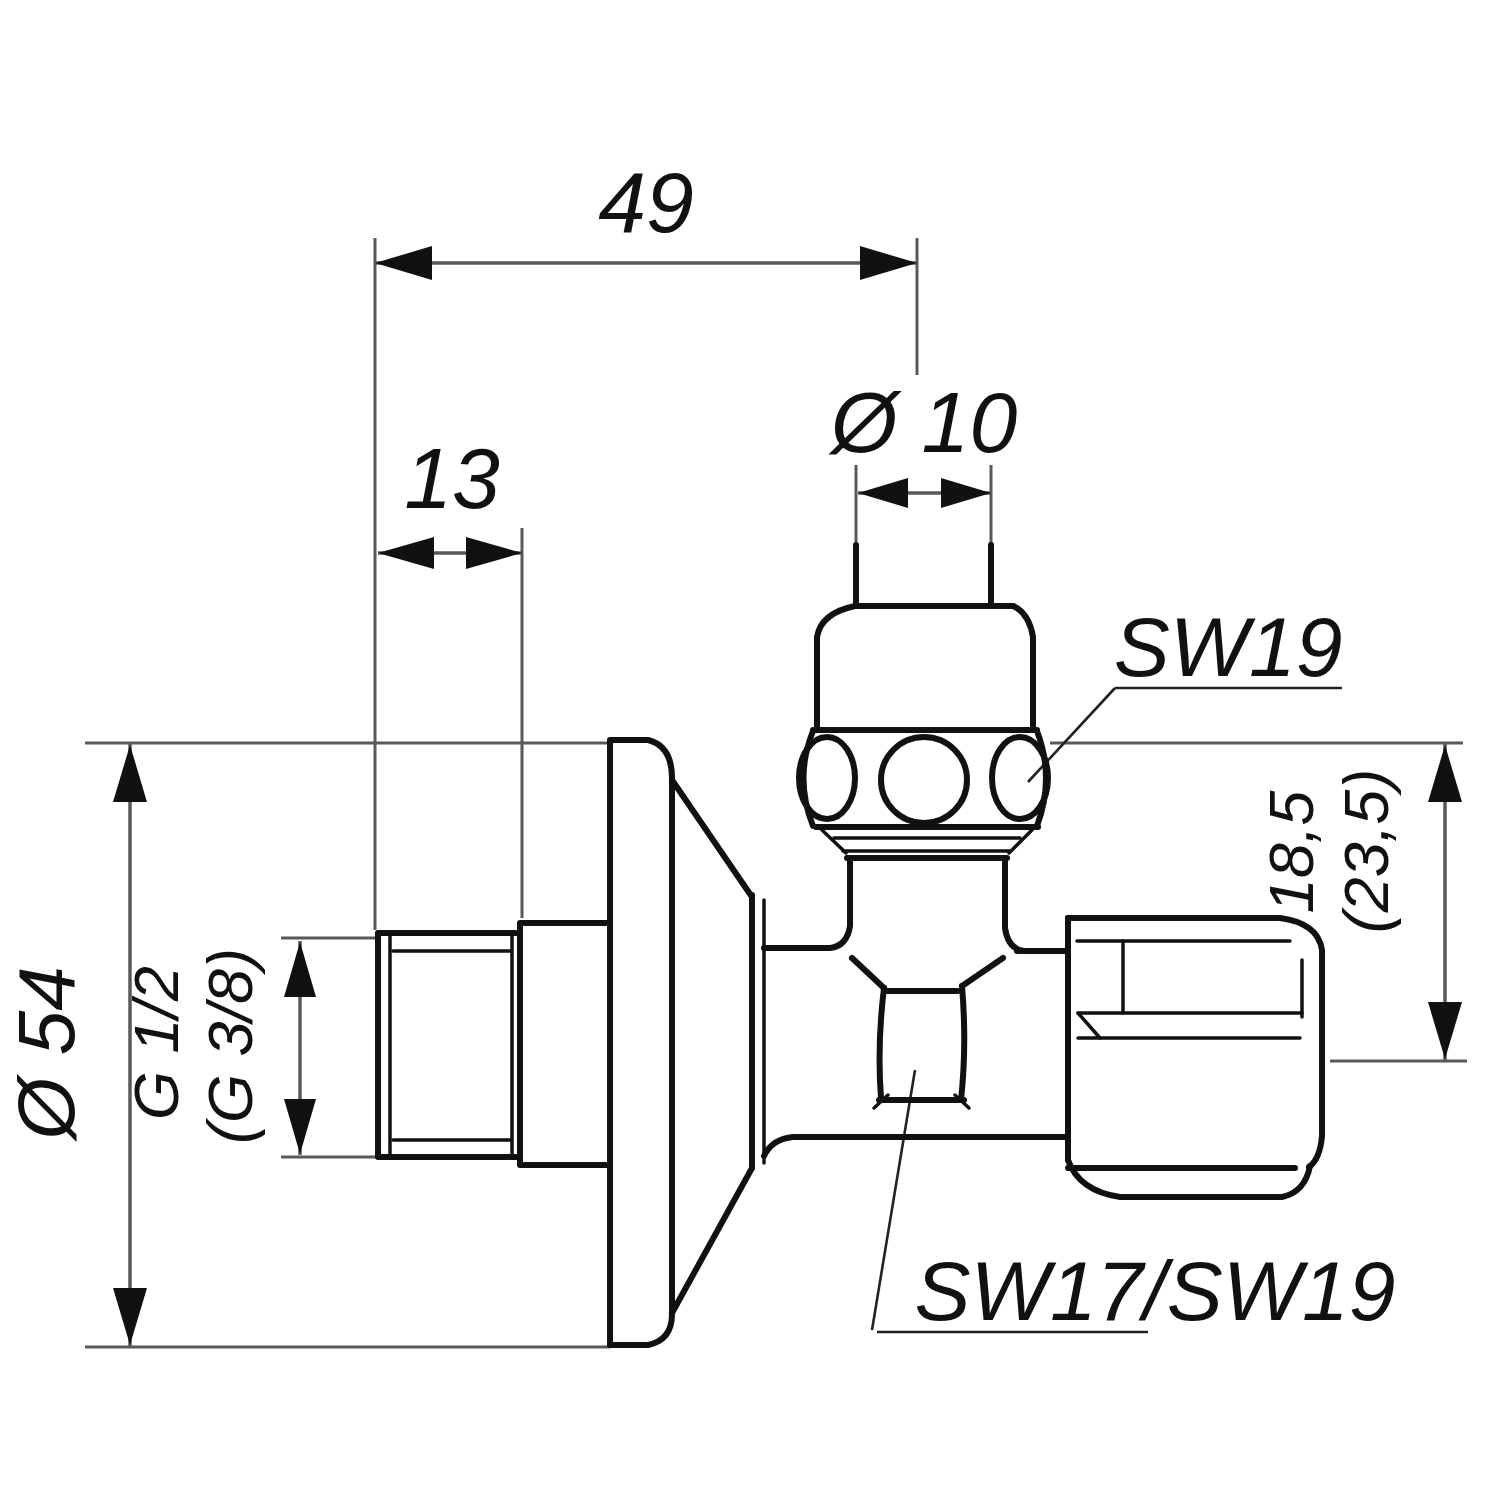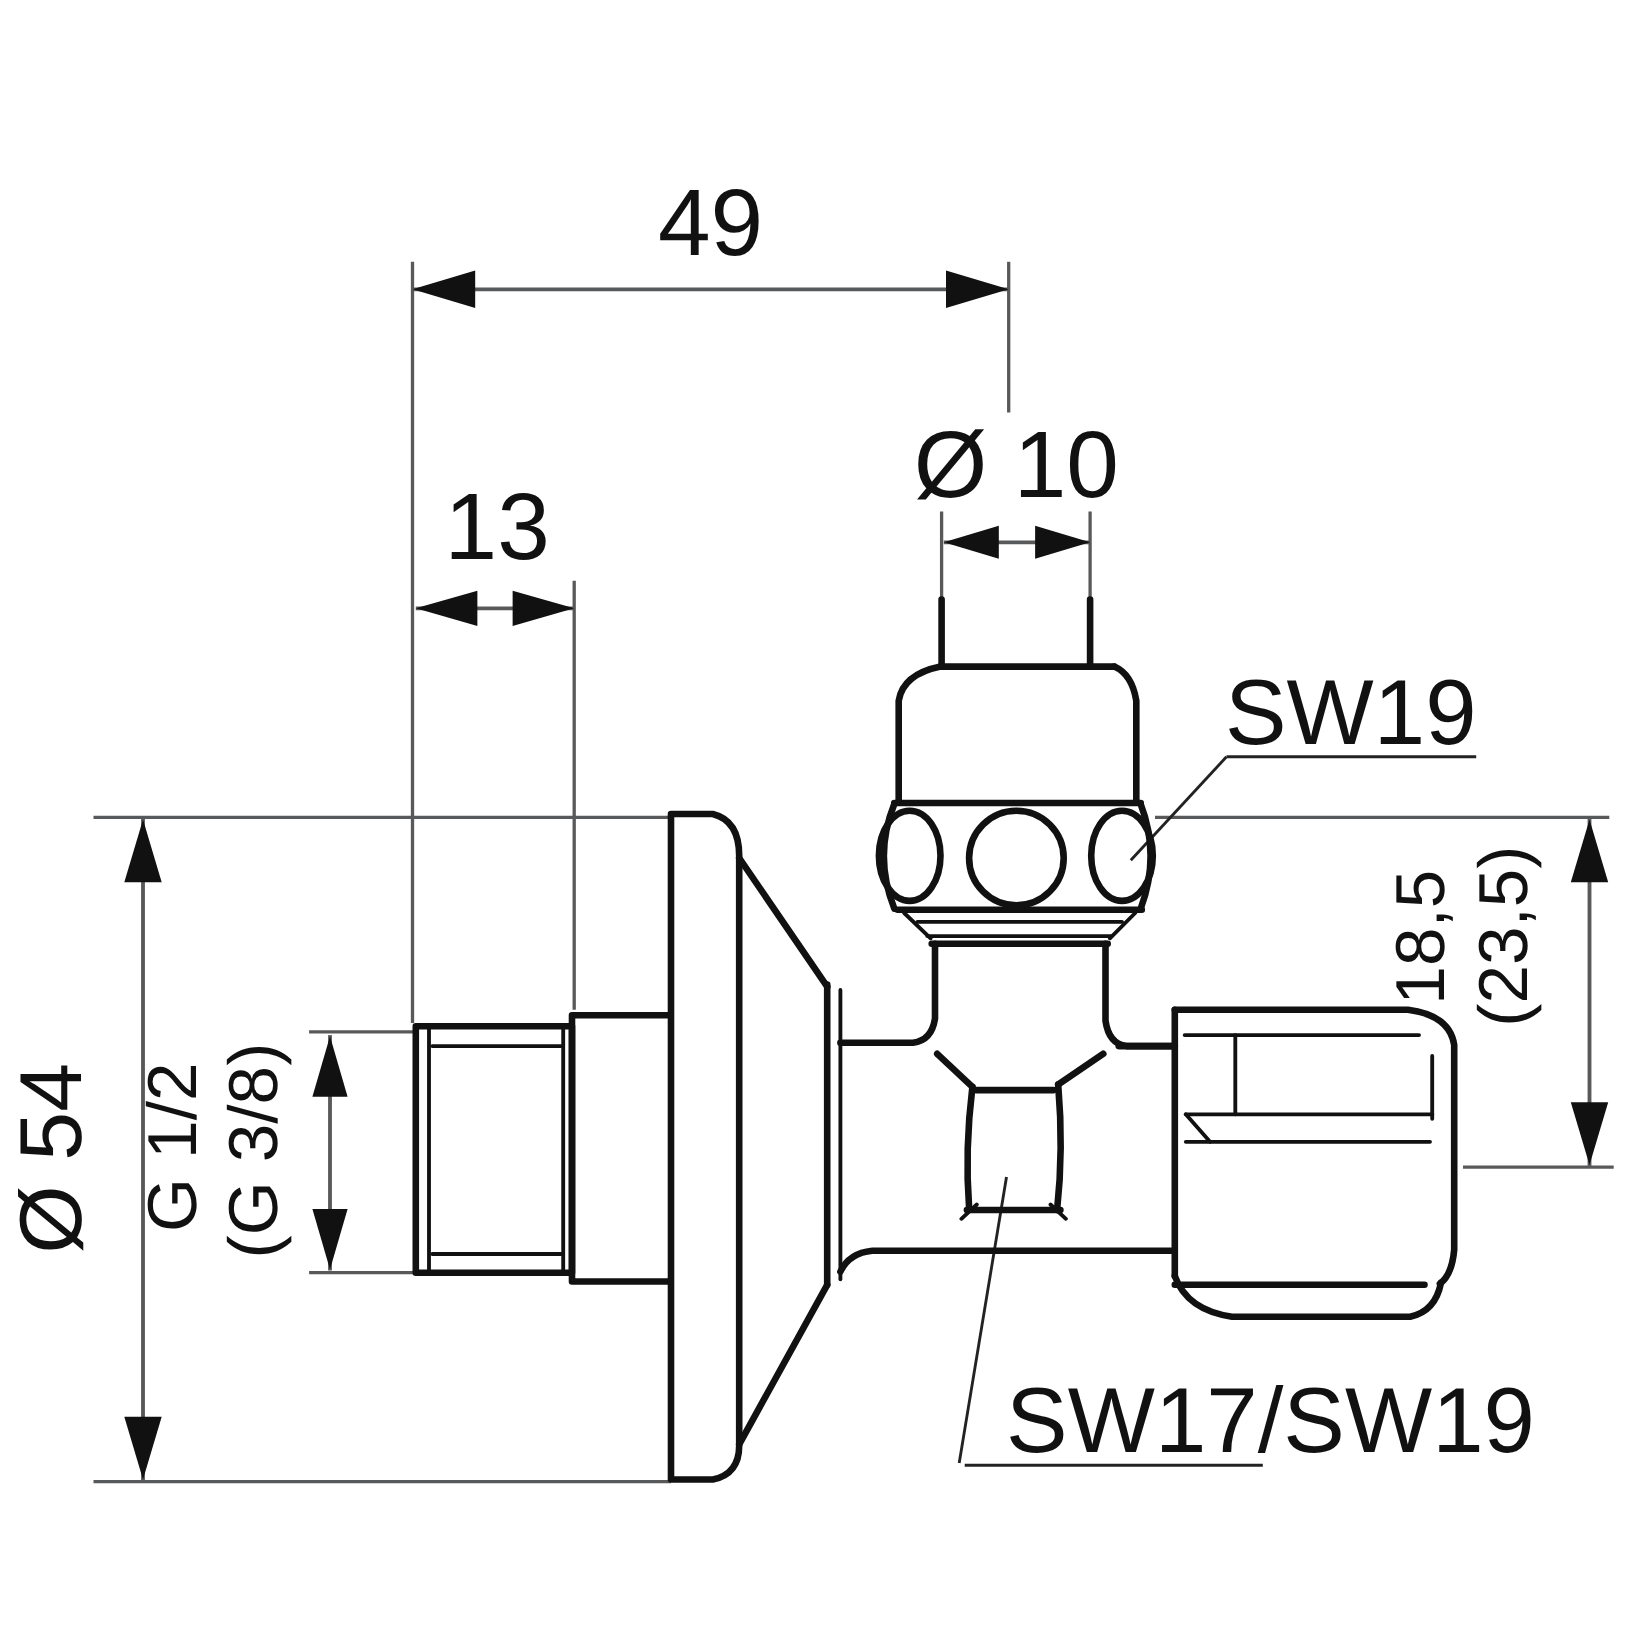--- a/index.html
+++ b/index.html
@@ -4,21 +4,21 @@
 <style>
   :root{
     --line:#111111;
     --dim:#58595b;
     --bg:#ffffff;
   }
   html,body{
     margin:0;padding:0;background:var(--bg);
     width:1500px;height:1500px;overflow:hidden;
   }
-  .stage{width:1500px;height:1500px;position:relative;background:var(--bg);}
+  .stage{width:1500px;height:1500px;position:relative;background:var(--bg);font-style:italic;}
   svg{display:block}
   text{
     font-family:"Liberation Sans","DejaVu Sans",sans-serif;
     fill:var(--line);
   }
   .big{font-size:86px;}
   .label{font-size:84px;}
   .small{font-size:63px;}
   .flangetxt{font-size:80px;}
   .outline{stroke:var(--line);stroke-width:6;fill:none;stroke-linecap:round;stroke-linejoin:round;}

